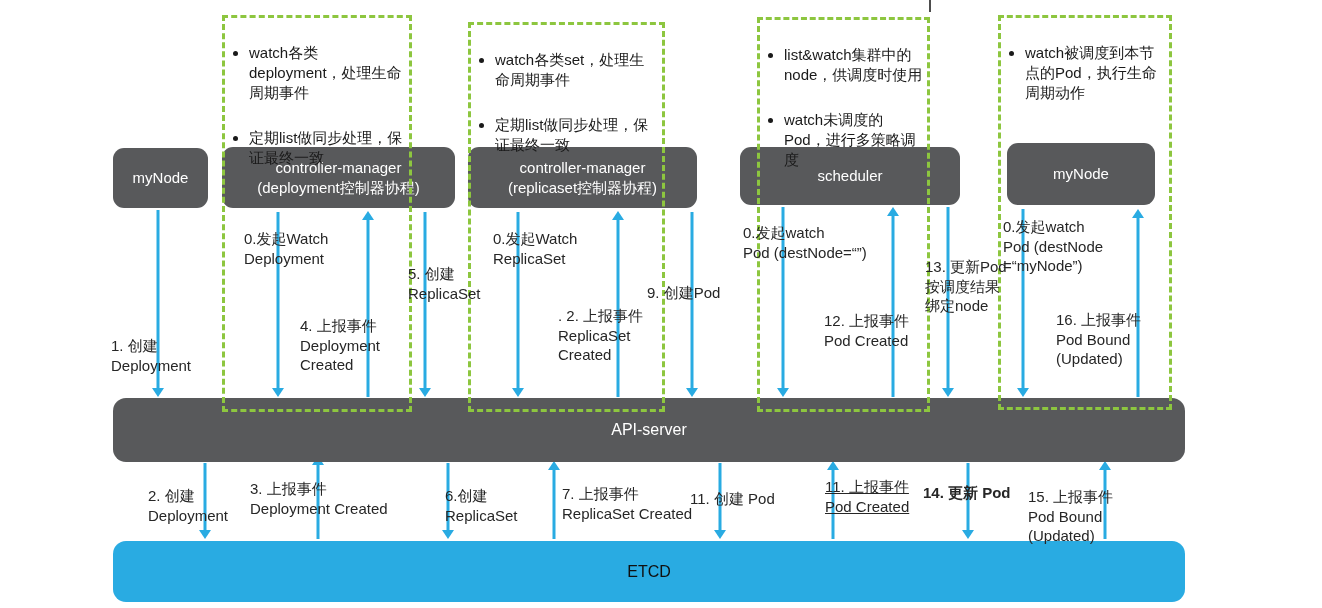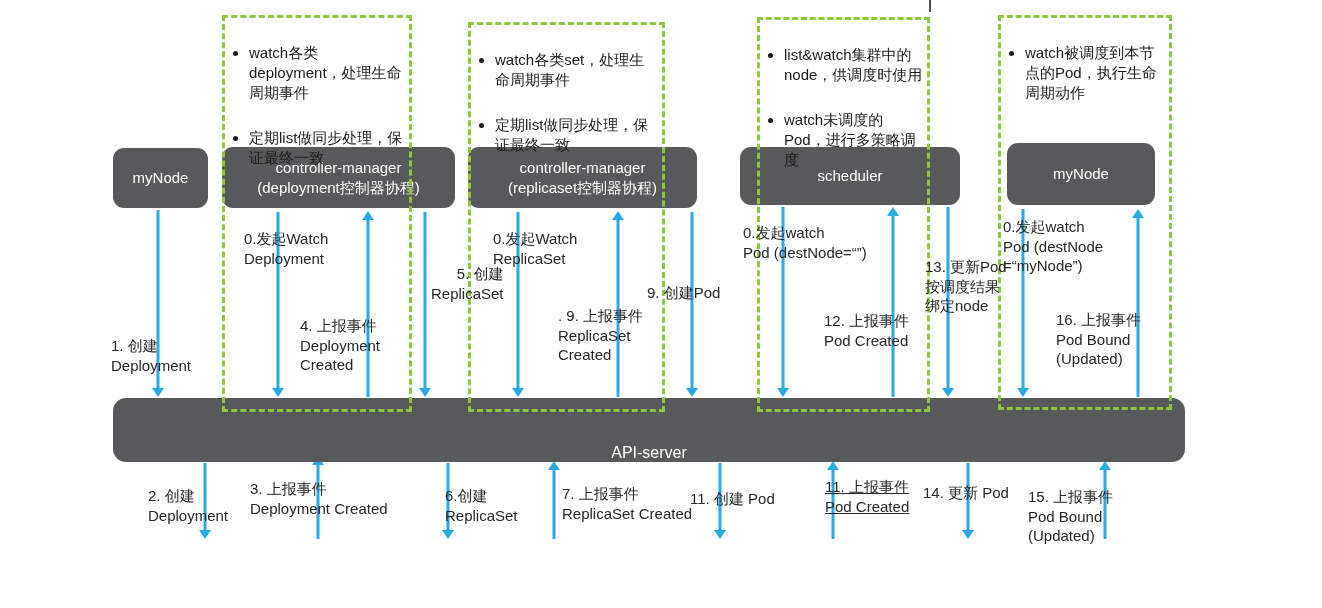--- a/index.html
+++ b/index.html
@@ -5,21 +5,21 @@
   html,body{margin:0;padding:0;background:#fff;}
   .canvas{position:relative;width:1322px;height:608px;background:#ffffff;overflow:hidden;
           font-family:"Liberation Sans","DejaVu Sans",sans-serif;}
   .box{position:absolute;background:#58595B;color:#ffffff;border-radius:11px;
        display:flex;align-items:center;justify-content:center;text-align:center;
        font-size:15px;line-height:1.3;white-space:pre-line;z-index:2;}
   .note-box{position:absolute;border:3px dashed #8DC63F;box-sizing:border-box;z-index:3;}
   .note-list{margin:9px 4px 0 6px;padding-left:18px;font-size:15px;line-height:1.34;color:#1a1a1a;}
   .note-list li{margin-bottom:2px;margin-top:25px;}
   .bar{position:absolute;display:flex;align-items:center;justify-content:center;z-index:2;font-size:16px;}
-  .bar.api{left:113px;top:398px;width:1072px;height:64px;background:#58595B;color:#ffffff;border-radius:13px;align-items:flex-end;}
+  .bar.api{left:113px;top:398px;width:1072px;height:64px;background:#58595B;color:#ffffff;border-radius:13px;}
   .bar.etcd{left:113px;top:541px;width:1072px;height:61px;background:#29ABE2;color:#101010;border-radius:13px;}
   .arrow{position:absolute;width:12px;z-index:1;}
   .arrow .line{position:absolute;left:50%;transform:translateX(-50%);width:3px;background:#29ABE2;}
   .arrow.down .line{top:0;height:calc(100% - 8px);}
   .arrow.up .line{bottom:0;height:calc(100% - 8px);}
   .arrow .head{position:absolute;left:50%;transform:translateX(-50%);width:0;height:0;
                border-left:6px solid transparent;border-right:6px solid transparent;}
   .arrow.down .head{bottom:0;border-top:9px solid #29ABE2;}
   .arrow.up .head{top:0;border-bottom:9px solid #29ABE2;}
   .step-label{position:absolute;font-size:15px;line-height:1.3;color:#262626;white-space:pre-line;z-index:4;}
@@ -141,25 +141,25 @@
         <div class="line"></div>
         <div class="head"></div>
       </div>
       <div class="step-label" style="left: 111px; top: 291px; margin-top: 45px;">1. 创建
 Deployment</div>
       <div class="step-label" style="left: 244px; top: 229px;">0.发起Watch
 Deployment</div>
       <div class="step-label" style="left: 300px; top: 316px;">4. 上报事件
 Deployment
 Created</div>
-      <div class="step-label" style="left: 431px; top: 264px; text-align: right;">5. 创建
+      <div class="step-label" style="left: 408px; top: 264px;">5. 创建
 ReplicaSet</div>
       <div class="step-label" style="left: 493px; top: 229px;">0.发起Watch
 ReplicaSet</div>
-      <div class="step-label" style="left: 558px; top: 306px;">. 9. 上报事件
+      <div class="step-label" style="left: 558px; top: 306px;">. 2. 上报事件
 ReplicaSet
 Created</div>
       <div class="step-label" style="left: 647px; top: 283px;">9. 创建Pod</div>
       <div class="step-label" style="left: 743px; top: 223px;">0.发起watch
 Pod (destNode=“”)</div>
       <div class="step-label" style="left: 824px; top: 311px;">12. 上报事件
 Pod Created</div>
       <div class="step-label" style="left: 925px; top: 257px;">13. 更新Pod
 按调度结果
 绑定node</div>
@@ -173,21 +173,24 @@
 Deployment</div>
       <div class="step-label" style="left: 250px; top: 479px;">3. 上报事件
 Deployment Created</div>
       <div class="step-label" style="left: 445px; top: 486px;">6.创建
 ReplicaSet</div>
       <div class="step-label" style="left: 562px; top: 484px;">7. 上报事件
 ReplicaSet Created</div>
       <div class="step-label" style="left: 690px; top: 489px;">11. 创建 Pod</div>
       <div class="step-label" style="left: 825px; top: 477px; text-decoration: underline;">11. 上报事件
 Pod Created</div>
-      <div class="step-label" style="left: 923px; top: 483px;">14. 更新 Pod</div>
+      <div class="step-label" style="left: 923px; top: 483px; font-weight: bold;">14. 更新 Pod</div>
       <div class="step-label" style="left: 1028px; top: 487px;">15. 上报事件
 Pod Bound
 (Updated)</div>
     </div>
   <div class="bar api">
     <span>API-server</span>
   </div>
+  <div class="bar etcd">
+    <span>ETCD</span>
+  </div>
 </div>
 
 </body></html>

